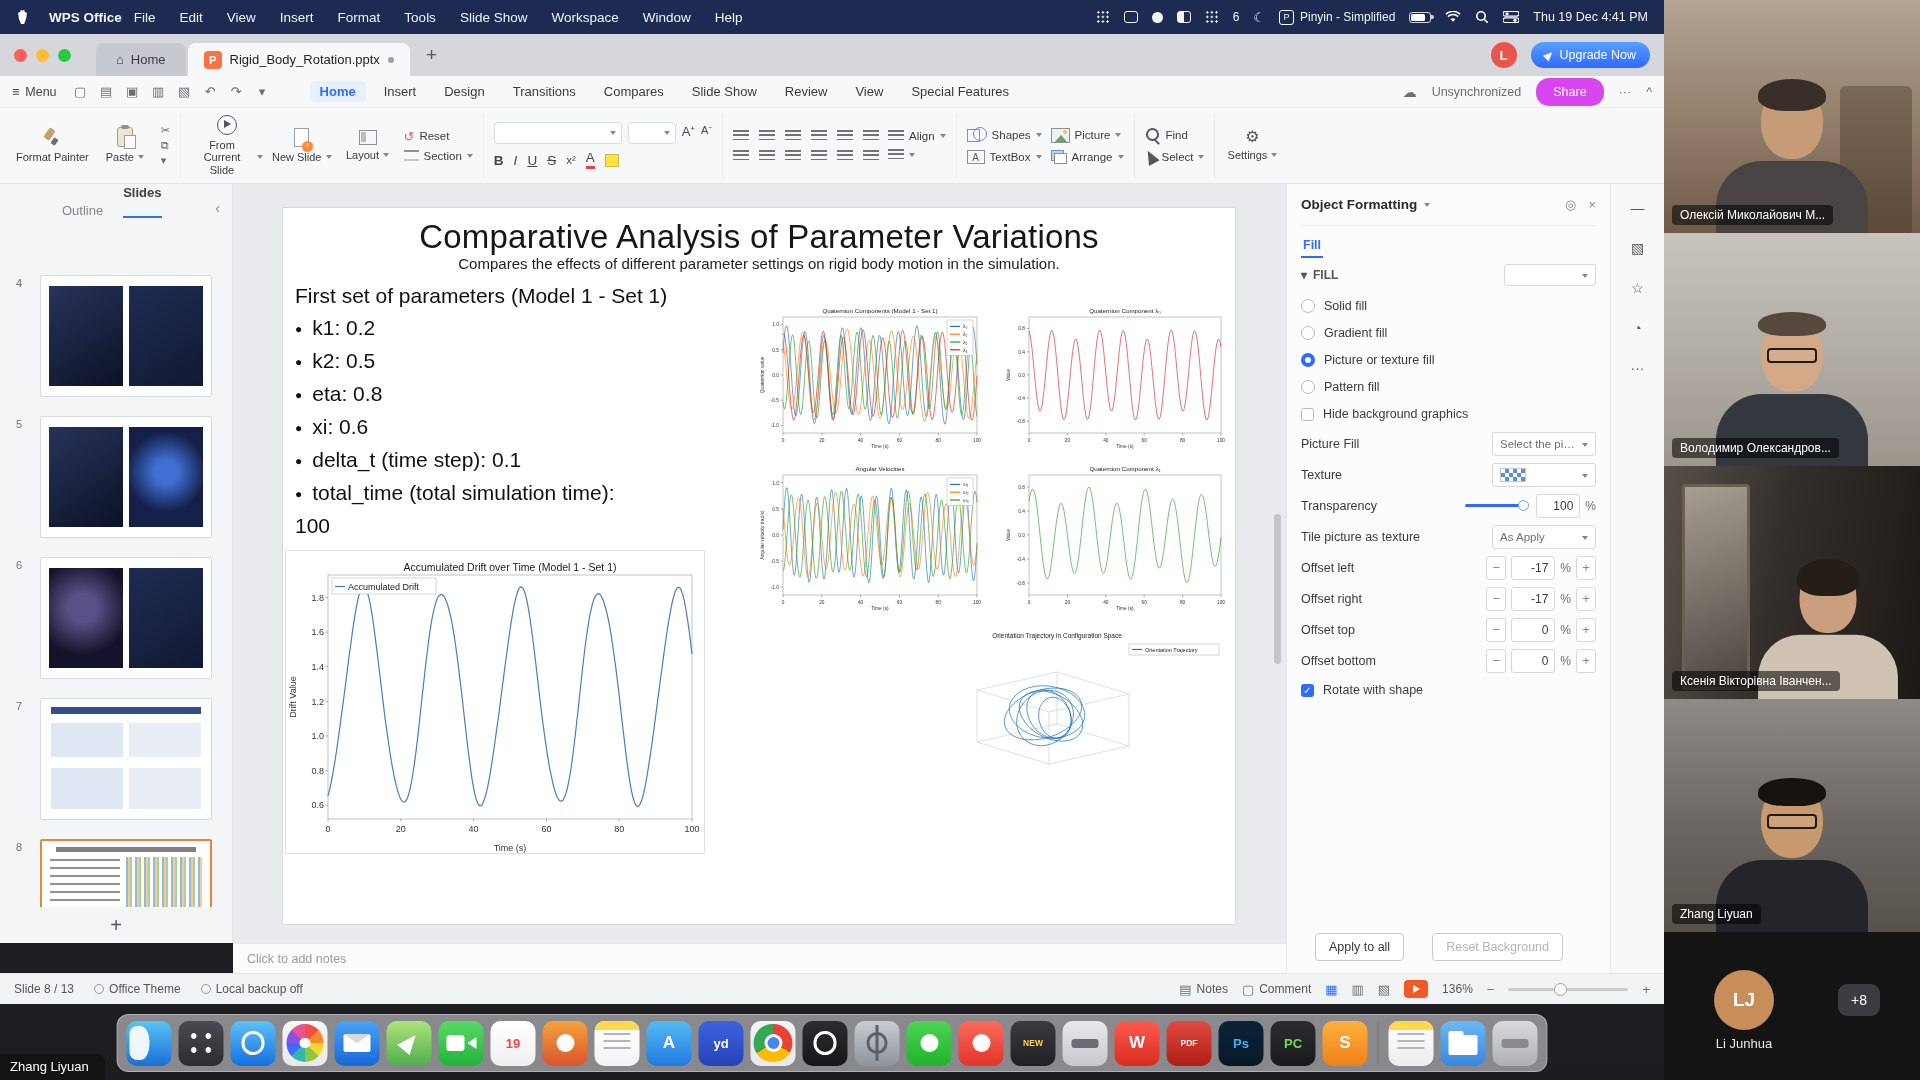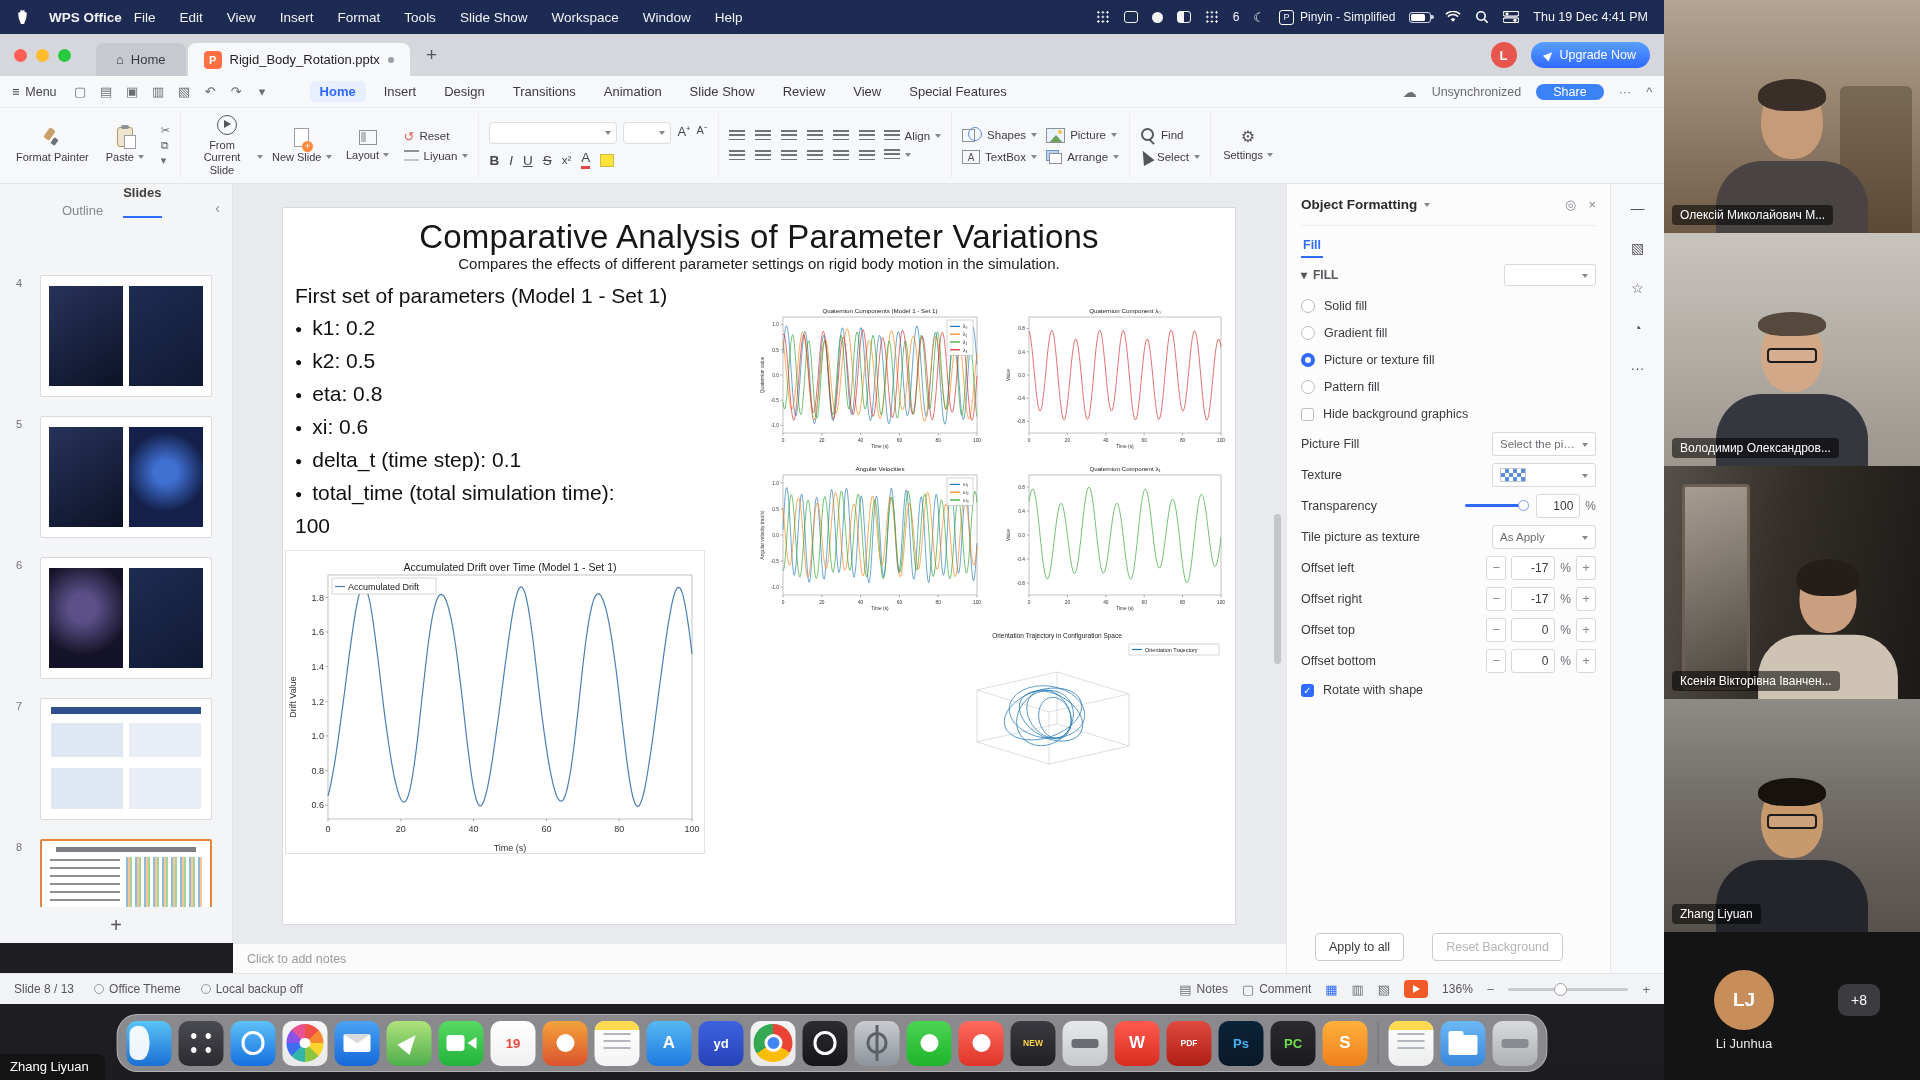--- a/index.html
+++ b/index.html
@@ -46,21 +46,21 @@
 
 .tabrow{position:absolute;top:76px;left:0;width:1664px;height:32px;background:#f7f8f9;display:flex;align-items:center;padding:0 12px;border-bottom:1px solid #eaebed}
 .menuBtn{display:flex;gap:6px;align-items:center;font-size:12.5px;color:#45464a;margin-right:16px}
 .qat{display:flex;gap:11px;align-items:center;color:#6b6d72;font-size:13px;margin-right:40px}
 .qat span{min-width:15px;text-align:center}
 .rtabs{display:flex;gap:8px;align-items:center}
 .rtab{font-size:13px;color:#3a3a3e;padding:3px 10px;border-radius:5px;white-space:nowrap}
 .rtab.active{color:#2f6bff;background:#e8efff;font-weight:700}
 .tr-right{margin-left:auto;display:flex;align-items:center;gap:15px;font-size:12.5px;color:#6b6d72}
 .cloudi{font-size:14px}
-.shareBtn{background:#3b82f6;color:#fff;border-radius:13px;height:16px;padding:0 17px;display:flex;align-items:center;font-size:12.5px}
+.shareBtn{background:#d946ef;color:#fff;border-radius:13px;height:28px;padding:0 17px;display:flex;align-items:center;font-size:12.5px}
 
 
 .ribbon{position:absolute;top:108px;left:0;width:1664px;height:76px;background:#f7f8f9;display:flex;align-items:stretch;padding:5px 6px;border-bottom:1px solid #e4e5e8}
 .rg{display:flex;align-items:center;gap:9px;padding:0 10px;border-right:1px solid #ececef}
 .rbig{display:flex;flex-direction:column;align-items:center;justify-content:center;gap:4px;font-size:11px;color:#3c3c40;text-align:center;line-height:1.15;min-width:54px}
 .rcol{display:flex;flex-direction:column;gap:7px;justify-content:center}
 .rsm{display:flex;align-items:center;gap:5px;font-size:11.5px;color:#3c3c40;white-space:nowrap}
 .cx{width:0;height:0;border-left:3.5px solid transparent;border-right:3.5px solid transparent;border-top:4px solid #85878c}
 .ic{position:relative;display:inline-block}
 .ic-brush{width:20px;height:20px}
@@ -187,21 +187,21 @@
 .unit{color:#6b6d72;font-size:12px}
 .stepbtn{width:20px;height:24px;border:1px solid #d7d8dc;border-radius:3px;background:#fff;color:#85878c;display:flex;align-items:center;justify-content:center;font-size:13px}
 .fp-foot{position:absolute;bottom:12px;left:28px;display:flex;gap:28px}
 .fp-foot button{border:1px solid #c9cacd;border-radius:4px;background:#fff;padding:6px 13px;font-size:12.5px;color:#3a3a3e;font-family:inherit}
 .fp-foot button.disabled{color:#b3b4b8}
 
 
 .rstrip{position:absolute;top:184px;left:1610px;width:54px;height:789px;background:#f7f8f9;border-left:1px solid #e8e9eb;display:flex;flex-direction:column;align-items:center;gap:24px;padding-top:16px;color:#55565a;font-size:14px}
 
 
-.dock{position:absolute;bottom:8px;left:832px;transform:translateX(-50%);height:58px;background:rgba(245,245,250,.5);border:1px solid rgba(255,255,255,.35);border-radius:21px;display:flex;align-items:center;gap:7px;padding:0 9px;z-index:4}
+.dock{position:absolute;bottom:8px;left:832px;transform:translateX(-50%);height:58px;background:rgba(245,245,250,.5);border:1px solid rgba(255,255,255,.35);border-radius:12px;display:flex;align-items:center;gap:7px;padding:0 9px;z-index:4}
 .dicon{width:45px;height:45px;border-radius:10px;position:relative;overflow:hidden;display:flex;align-items:center;justify-content:center;flex:0 0 auto}
 .dicon .glyph{font-weight:700;position:relative;z-index:2}
 .ddiv{width:1px;height:42px;background:rgba(70,70,80,.4);margin:0 3px;flex:0 0 auto}
 .sh-dot::after{content:'';position:absolute;inset:30%;background:#fff;border-radius:50%}
 .sh-ring::after{content:'';position:absolute;inset:24%;border:3.5px solid #fff;border-radius:50%}
 .sh-grid::after{content:'';position:absolute;inset:18%;background:radial-gradient(circle,#fff 26%,transparent 30%) 0 0/50% 50%}
 .sh-tri::after{content:'';position:absolute;left:34%;top:28%;border-left:8px solid transparent;border-right:8px solid transparent;border-bottom:19px solid #fff;transform:rotate(40deg)}
 .sh-bar::after{content:'';position:absolute;left:20%;right:20%;top:40%;height:20%;background:var(--bar,#fff);border-radius:3px}
 .sh-env::after{content:'';position:absolute;inset:30% 20%;background:#fff;border-radius:2px}
 .sh-env::before{content:'';position:absolute;left:20%;right:20%;top:30%;border-left:13px solid transparent;border-right:13px solid transparent;border-top:9px solid rgba(0,0,0,.15);z-index:2}
@@ -340,21 +340,21 @@
       <span>▧</span>
       <span>↶</span>
       <span>↷</span>
       <span>▾</span>
     </span>
     <div class="rtabs" id="rtabs">
           <span class="rtab active">Home</span>
           <span class="rtab">Insert</span>
           <span class="rtab">Design</span>
           <span class="rtab">Transitions</span>
-          <span class="rtab">Animation</span>
+          <span class="rtab">Compares</span>
           <span class="rtab">Slide Show</span>
           <span class="rtab">Review</span>
           <span class="rtab">View</span>
           <span class="rtab">Special Features</span>
         </div>
     <div class="tr-right">
       <span class="cloudi">☁</span>
       <span>Unsynchronized</span>
       <span class="shareBtn">Share</span>
       <span>···</span>
@@ -403,21 +403,21 @@
               <span class="cx"></span>
             </span>
       </div>
       <div class="rcol">
         <span class="rsm">
               <span class="ic-reset">↺</span>
               <span>Reset</span>
             </span>
         <span class="rsm">
               <span class="ic ic-section"></span>
-              <span>Liyuan</span>
+              <span>Section</span>
               <span class="cx"></span>
             </span>
       </div>
     </div>
     <div class="rg">
       <div class="rcol">
         <div style="display:flex;gap:6px">
           <div class="combo" style="width:128px">
                 <span class="cx"></span>
               </div>

